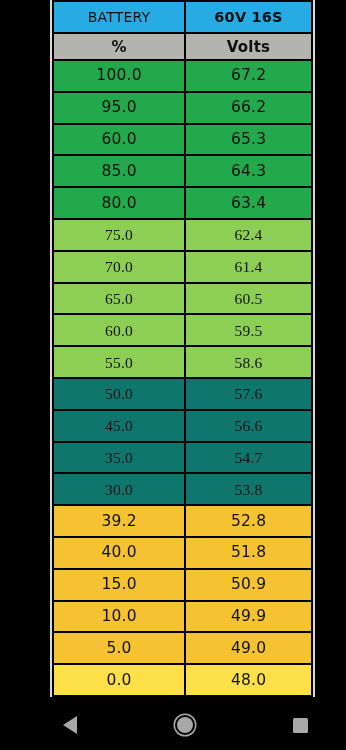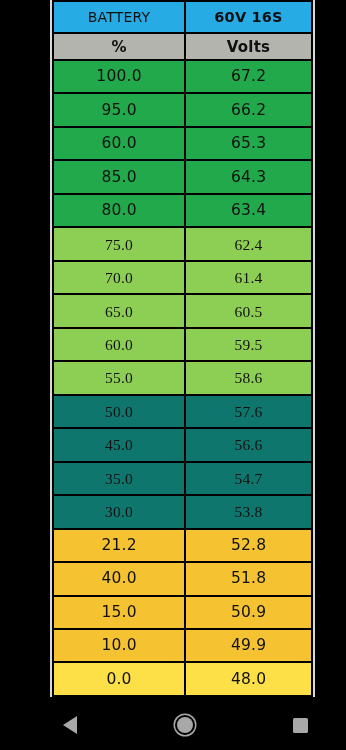--- a/index.html
+++ b/index.html
@@ -200,34 +200,38 @@
           </tr>
           <tr class="data">
             <td class="band-yellow">35.0</td>
             <td class="band-yellow">54.7</td>
           </tr>
           <tr class="data">
             <td class="band-yellow">30.0</td>
             <td class="band-yellow">53.8</td>
           </tr>
           <tr class="data">
-            <td class="band-orange">21.2</td>
+            <td class="band-orange">39.2</td>
             <td class="band-orange">52.8</td>
           </tr>
           <tr class="data">
             <td class="band-orange">40.0</td>
             <td class="band-orange">51.8</td>
           </tr>
           <tr class="data">
             <td class="band-orange">15.0</td>
             <td class="band-orange">50.9</td>
           </tr>
           <tr class="data">
             <td class="band-orange">10.0</td>
             <td class="band-orange">49.9</td>
+          </tr>
+          <tr class="data">
+            <td class="band-orange">5.0</td>
+            <td class="band-orange">49.0</td>
           </tr>
           <tr class="data">
             <td class="band-red">0.0</td>
             <td class="band-red">48.0</td>
           </tr>
         </tbody>
     </table>
   </div>
 
   <div id="navbar">

